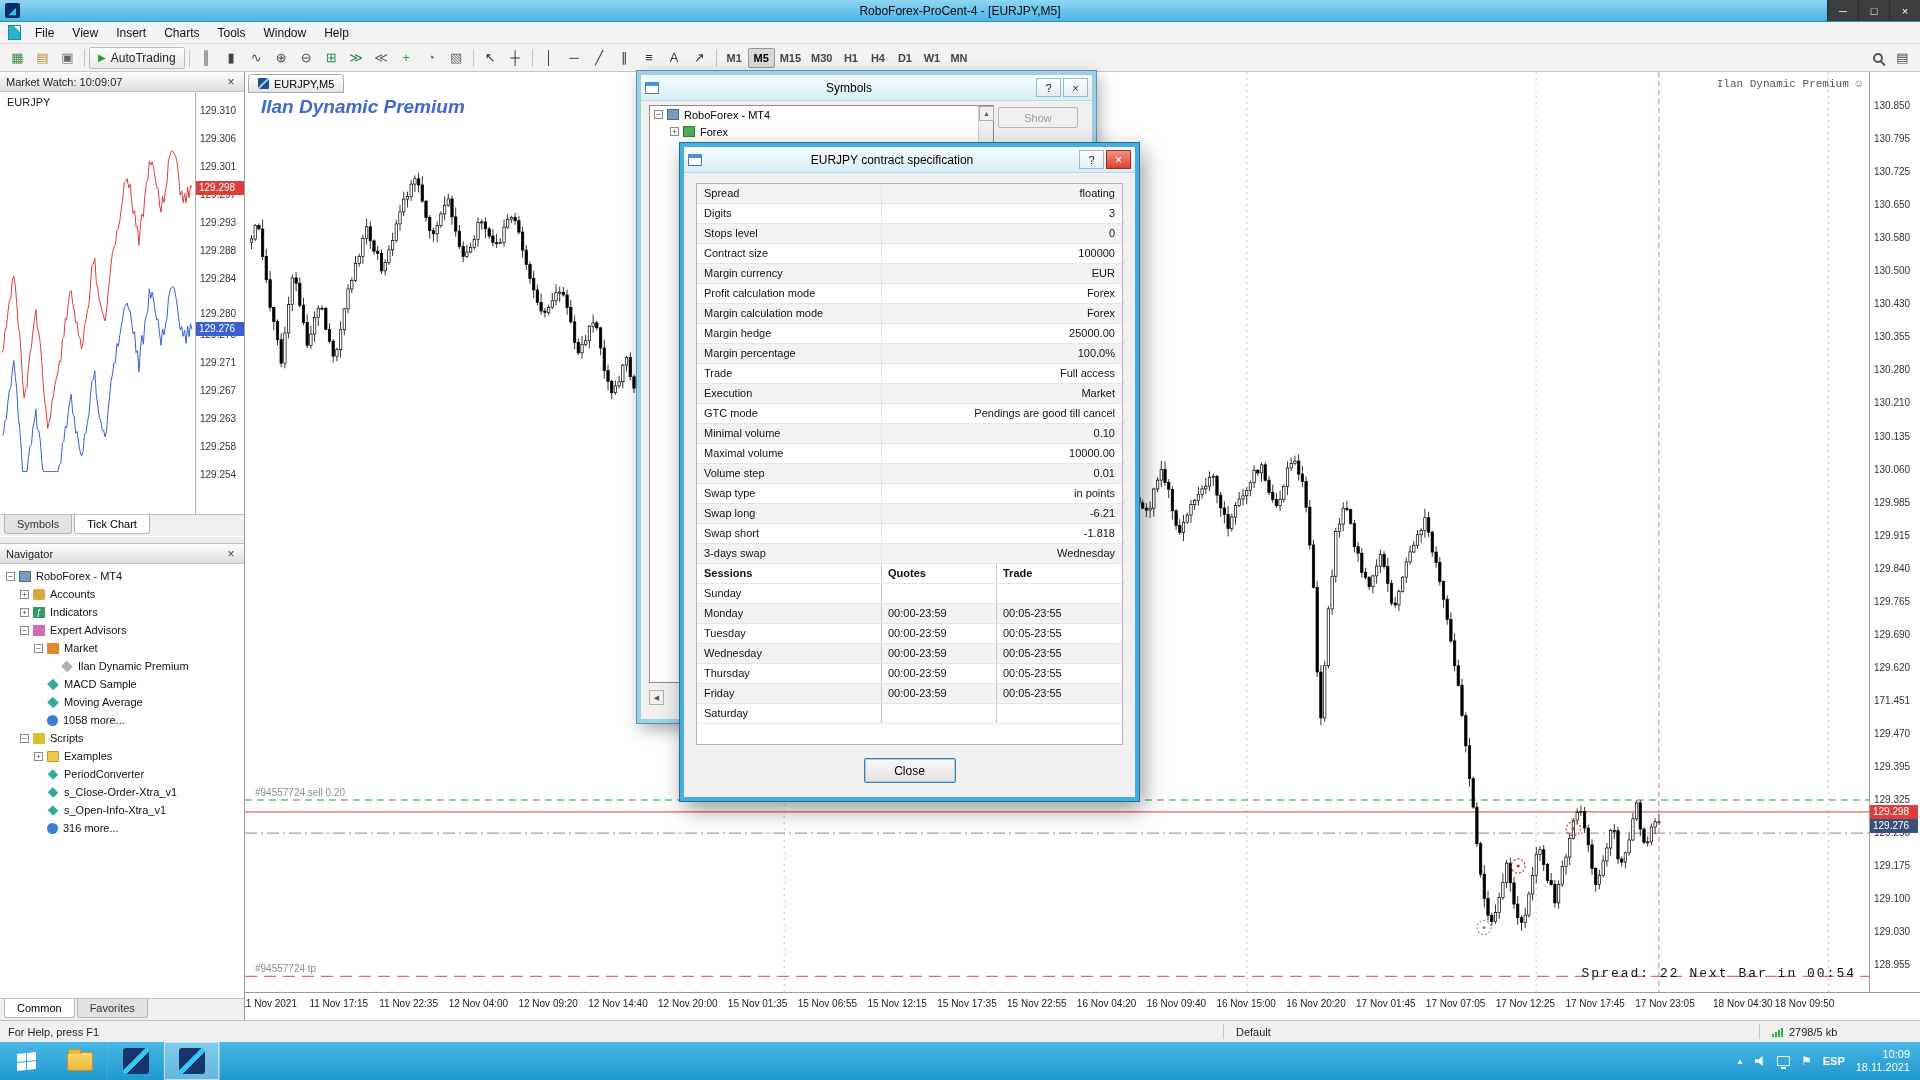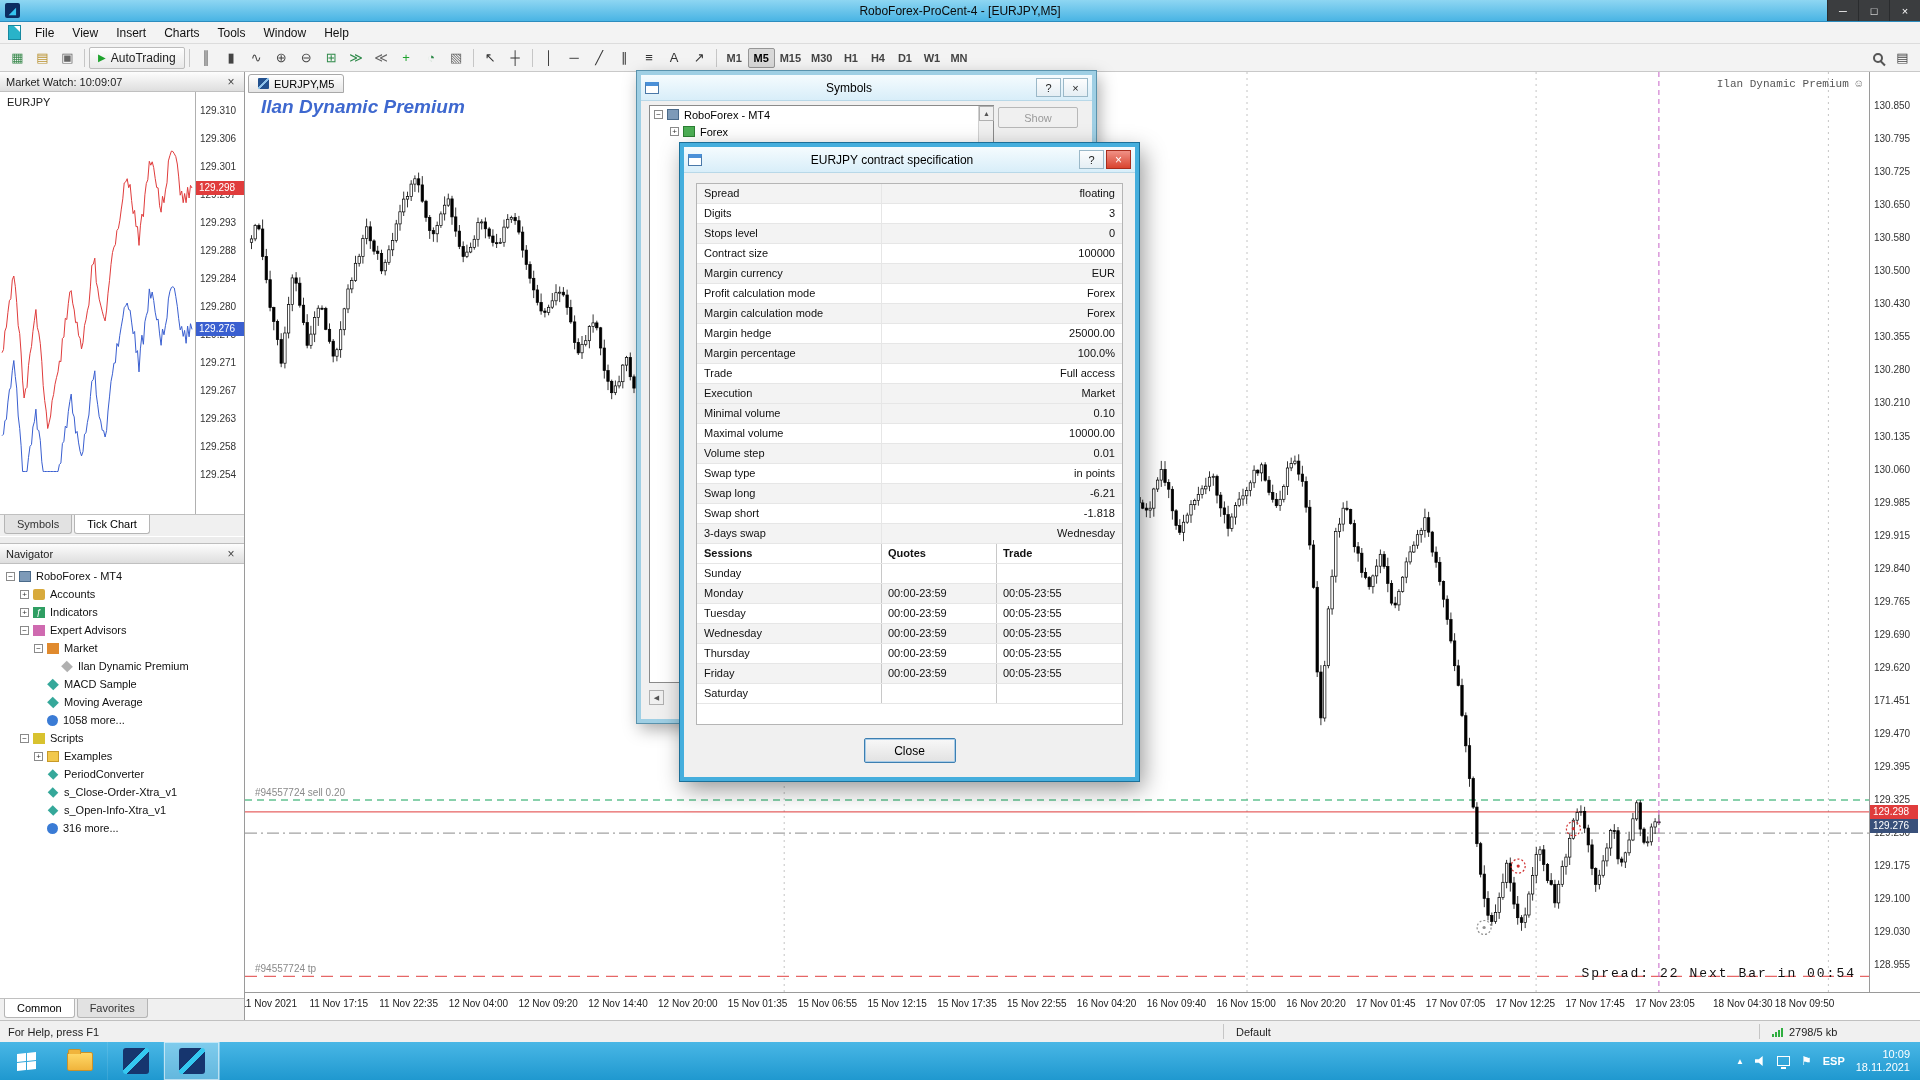--- a/index.html
+++ b/index.html
@@ -255,21 +255,21 @@
             </svg>
           <div class="mw-symbol">EURJPY</div>
           <div class="mw-scale" id="mw-scale">
               <div class="scale-label" style="top: 13px;">129.310</div>
               <div class="scale-label" style="top: 41px;">129.306</div>
               <div class="scale-label" style="top: 69px;">129.301</div>
               <div class="scale-label" style="top: 97px;">129.297</div>
               <div class="scale-label" style="top: 125px;">129.293</div>
               <div class="scale-label" style="top: 153px;">129.288</div>
               <div class="scale-label" style="top: 181px;">129.284</div>
-              <div class="scale-label" style="top: 209px;">129.280</div>
+              <div class="scale-label" style="top: 216px;">129.280</div>
               <div class="scale-label" style="top: 237px;">129.275</div>
               <div class="scale-label" style="top: 265px;">129.271</div>
               <div class="scale-label" style="top: 293px;">129.267</div>
               <div class="scale-label" style="top: 321px;">129.263</div>
               <div class="scale-label" style="top: 349px;">129.258</div>
               <div class="scale-label" style="top: 377px;">129.254</div>
               <div class="ptag" style="top: 89px; background: rgb(224, 60, 60);">129.298</div>
               <div class="ptag" style="top: 230.4px; background: rgb(58, 95, 208);">129.276</div>
             </div>
         </div>
@@ -1342,20 +1342,24 @@
             <div class="spec-value">100.0%</div>
           </div>
           <div class="spec-row">
             <div class="spec-label">Trade</div>
             <div class="spec-value">Full access</div>
           </div>
           <div class="spec-row alt">
             <div class="spec-label">Execution</div>
             <div class="spec-value">Market</div>
           </div>
+          <div class="spec-row">
+            <div class="spec-label">GTC mode</div>
+            <div class="spec-value">Pendings are good till cancel</div>
+          </div>
           <div class="spec-row alt">
             <div class="spec-label">Minimal volume</div>
             <div class="spec-value">0.10</div>
           </div>
           <div class="spec-row">
             <div class="spec-label">Maximal volume</div>
             <div class="spec-value">10000.00</div>
           </div>
           <div class="spec-row alt">
             <div class="spec-label">Volume step</div>

